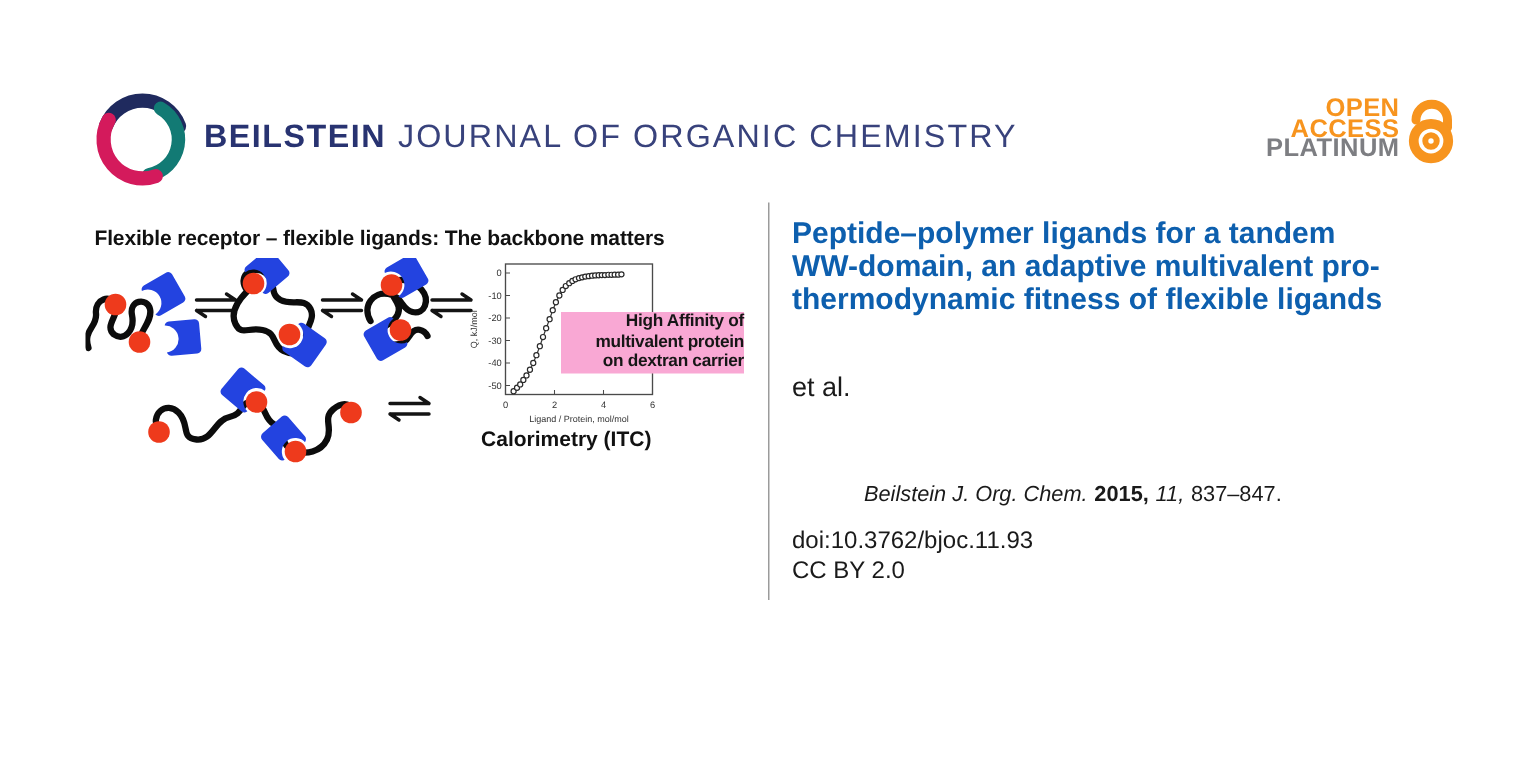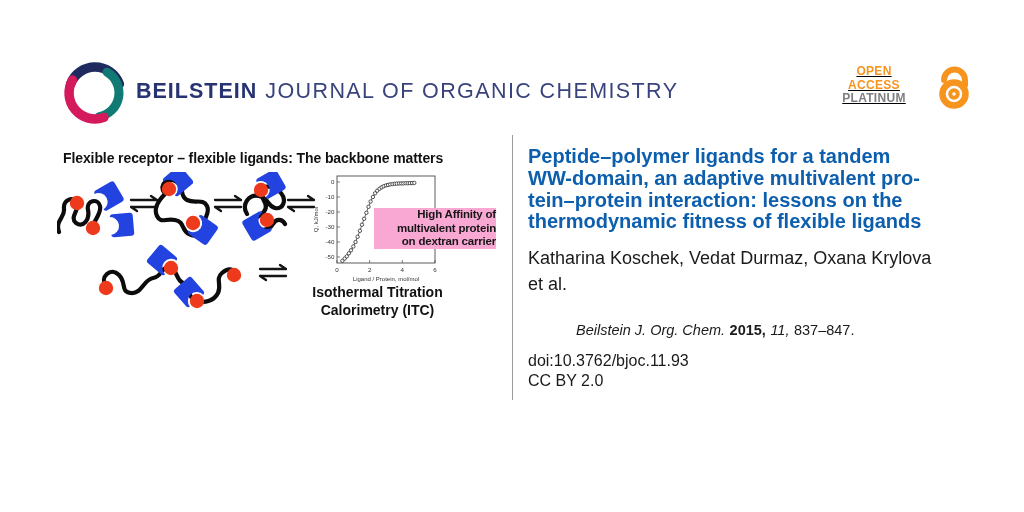--- a/index.html
+++ b/index.html
@@ -5,22 +5,22 @@
   html,body{margin:0;padding:0;background:#fff;}
   #canvas{position:relative;width:1024px;height:512px;background:#ffffff;overflow:hidden;
           font-family:"Liberation Sans", sans-serif;}
 
   
   .brand{position:absolute;left:136px;top:79px;white-space:nowrap;}
   .brand-bold{font-size:21.5px;font-weight:bold;letter-spacing:1px;color:var(--brand_navy);}
   .brand-light{font-size:21.5px;font-weight:400;letter-spacing:1.4px;color:var(--brand_navy);
                margin-left:8px;opacity:.92;}
   #beilstein-logo{position:absolute;left:57px;top:55px;}
-  .oa-text{position:absolute;left:815px;top:65px;width:118px;text-align:center;
-           font-weight:bold;font-size:12px;line-height:13.5px;letter-spacing:.3px;text-decoration:underline;}
+  .oa-text{position:absolute;left:815px;top:65px;width:118px;text-align:right;
+           font-weight:bold;font-size:17px;line-height:13.5px;letter-spacing:.3px;}
   .oa-orange{color:var(--oa_orange);}
   .oa-gray{color:var(--oa_gray);}
   #oa-lock{position:absolute;left:937px;top:61px;}
 
   
   .fig-heading{position:absolute;left:63px;top:150px;font-size:14px;font-weight:bold;
                letter-spacing:-.1px;color:#111;white-space:nowrap;}
   #cartoon{position:absolute;left:57px;top:172px;}
   #itc-plot{position:absolute;left:310px;top:169px;}
   .chain{fill:none;stroke:var(--chain_black);stroke-width:4.2;stroke-linecap:round;stroke-linejoin:round;}
@@ -188,35 +188,32 @@
       <text x="8" y="50.5" text-anchor="middle" font-size="6" fill="#333" transform="rotate(-90 8 50.5)">Q, kJ/mol</text>
     </svg>
 
   <div class="plot-annotation">
     <div>High Affinity of</div>
     <div>multivalent protein</div>
     <div>on dextran carrier</div>
   </div>
 
   <div class="plot-caption">
-    <div>Isothermal Titration</div>
     <div>Calorimetry (ITC)</div>
   </div>
 
   <div class="divider"></div>
 
   <div class="art-title">
     <div>Peptide–polymer ligands for a tandem</div>
     <div>WW-domain, an adaptive multivalent pro-</div>
-    <div>tein–protein interaction: lessons on the</div>
     <div>thermodynamic fitness of flexible ligands</div>
   </div>
 
   <div class="authors">
-    <div>Katharina Koschek, Vedat Durmaz, Oxana Krylova</div>
     <div>et al.</div>
   </div>
 
   <div class="citation">
     <span class="cite-journal">Beilstein J. Org. Chem.</span><span class="cite-year">2015,</span><span class="cite-volume">11,</span><span class="cite-pages">837–847.</span>
   </div>
 
   <div class="meta">
     <div>doi:10.3762/bjoc.11.93</div>
     <div>CC BY 2.0</div>

